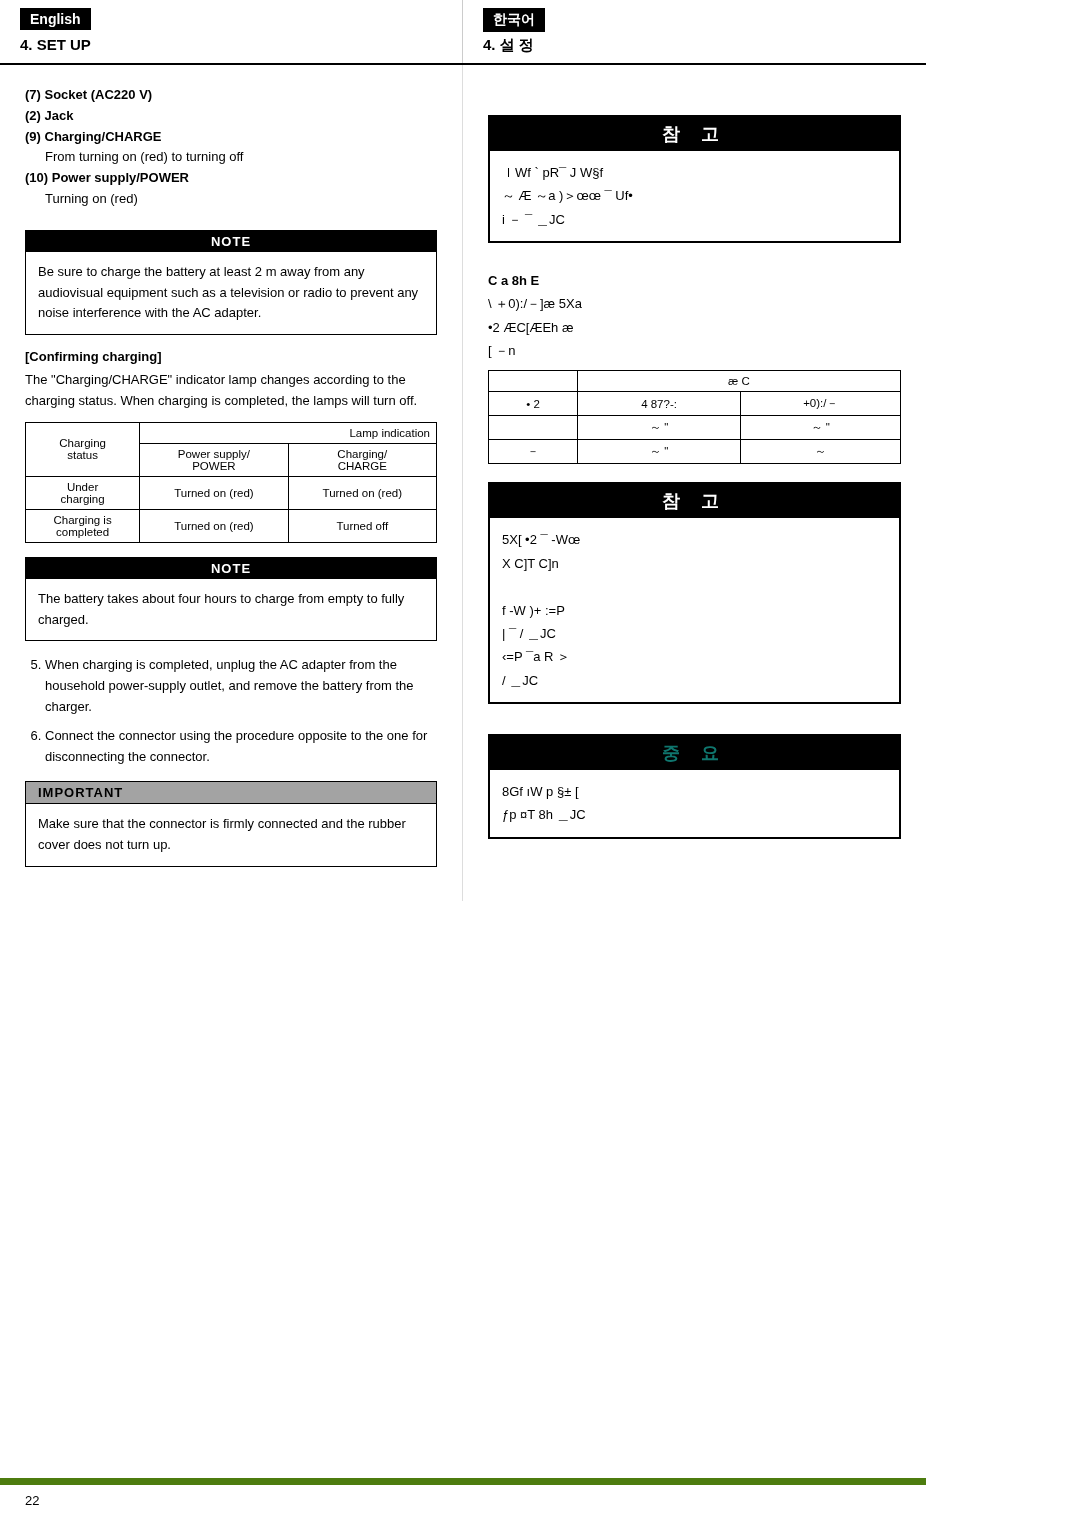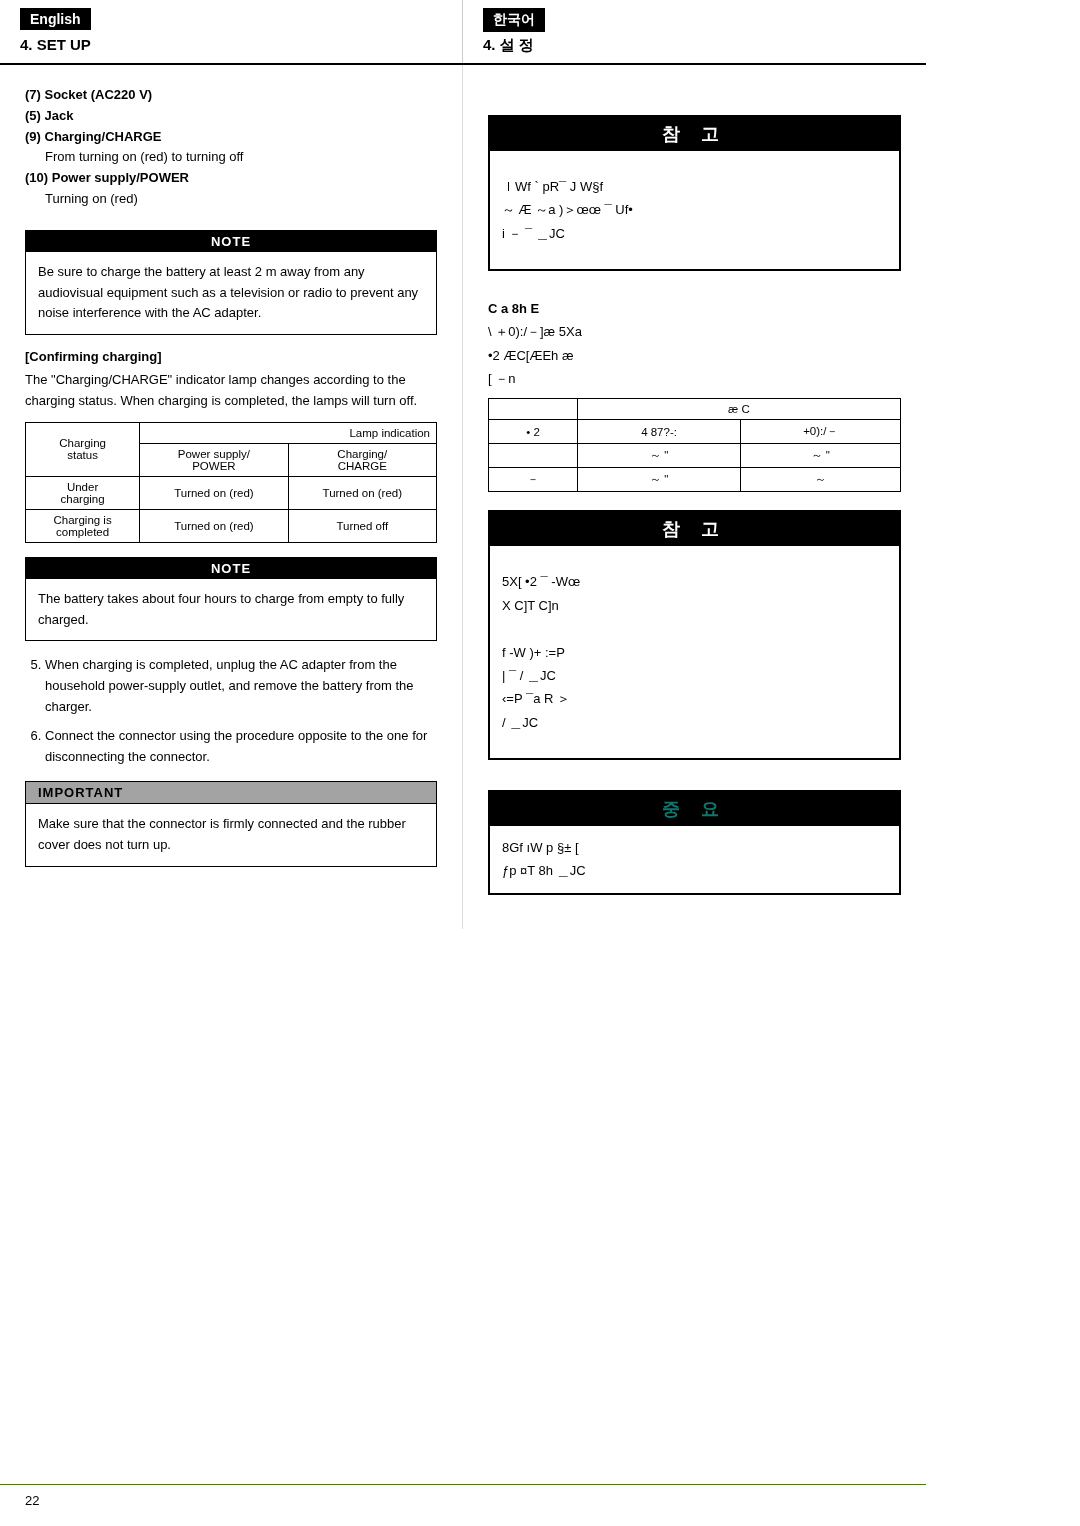--- a/index.html
+++ b/index.html
@@ -160,21 +160,21 @@
     .korean-note-box .k-note-header {
       background: #000;
       color: #fff;
       font-weight: bold;
       text-align: center;
       padding: 5px 0;
       font-size: 18px;
       letter-spacing: 8px;
     }
     .korean-note-box .k-note-body {
-      padding: 24px 12px;
+      padding: 10px 12px;
       font-size: 13px;
       line-height: 1.8;
     }
     .korean-subsection {
       font-weight: bold;
       font-size: 13px;
       margin: 8px 0 4px 0;
     }
     
     .korean-table {
@@ -185,21 +185,21 @@
       padding-left: 35px;
     }
     .korean-table td, .korean-table th {
       border: 1px solid #000;
       padding: 4px 6px;
       text-align: center;
       vertical-align: middle;
     }
     
     .footer {
-      border-top: 1px solid #4d7c0f;
+      border-top: 7px solid #4d7c0f;
       padding: 8px 25px;
       font-size: 13px;
       margin-top: auto;
       position: absolute;
       bottom: 10px;
       left: 0;
       right: 0;
     }
     
     .korean-important-box {
@@ -236,21 +236,21 @@
       <div class="korean-title">4. 설 정</div>
     </div>
   </div>
 
   <div class="main-content">
 
     <div class="left-col">
 
       <div class="intro-list">
         <p><span class="bold-item">(7) Socket (AC220 V)</span></p>
-        <p><span class="bold-item">(5) Jack</span></p>
+        <p><span class="bold-item">(2) Jack</span></p>
         <p><span class="bold-item">(9) Charging/CHARGE</span></p>
         <p class="indent">From turning on (red) to turning off</p>
         <p><span class="bold-item">(10) Power supply/POWER</span></p>
         <p class="indent">Turning on (red)</p>
       </div>
 
       <div class="note-box">
         <div class="note-header">NOTE</div>
         <div class="note-body">
           <p>Be sure to charge the battery at least 2 m away from any audiovisual equipment such as a television or radio to prevent any noise interference with the AC adapter.</p>

